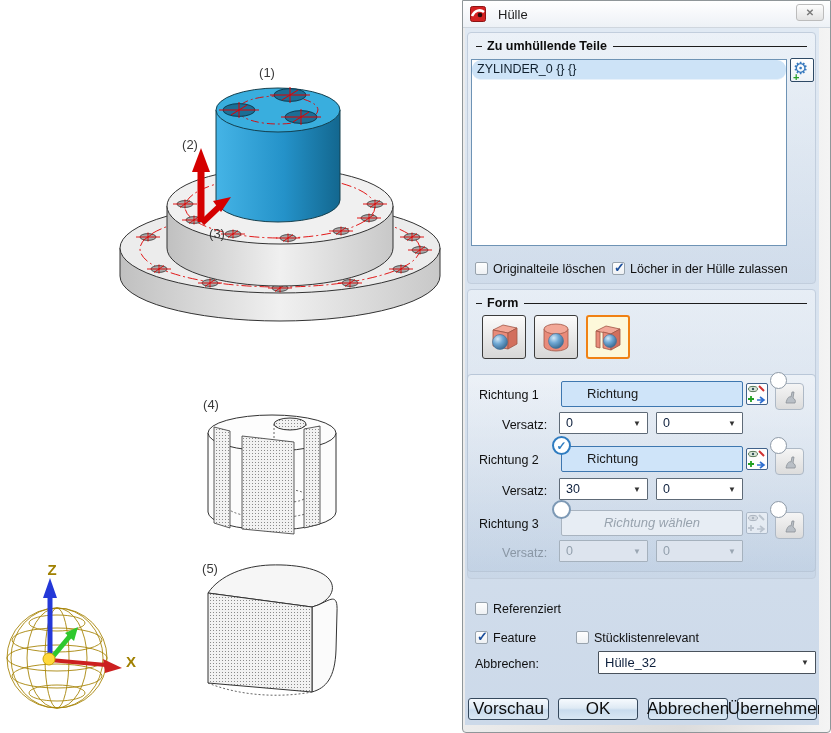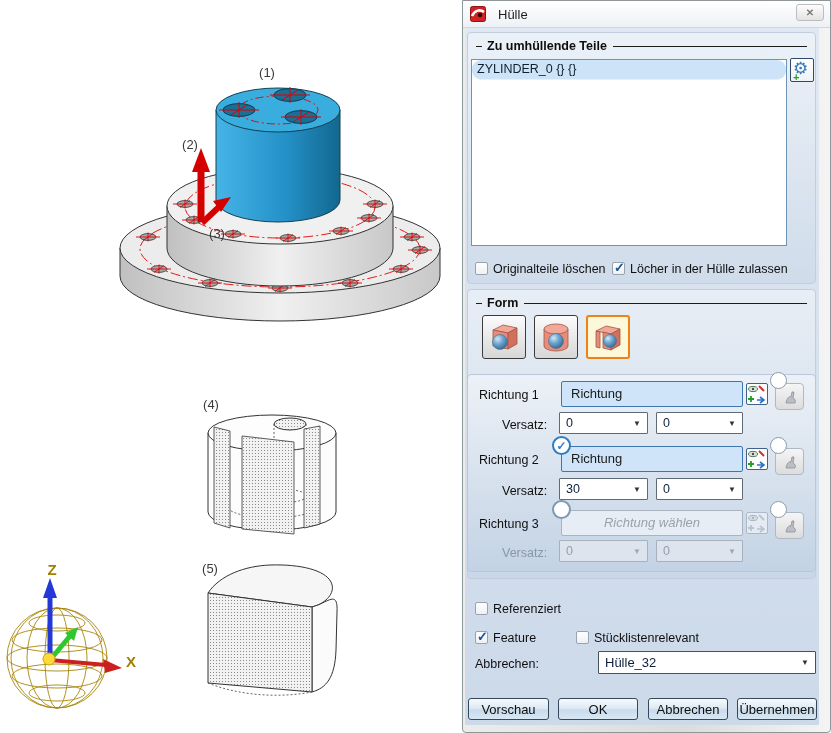--- a/index.html
+++ b/index.html
@@ -51,21 +51,21 @@
   .opt{position:absolute;width:44px;height:44px;box-sizing:border-box;border:1px solid #3b3b3b;border-radius:3px;
        background:linear-gradient(#fbfbfb,#d7d7d7);display:flex;align-items:center;justify-content:center;}
   .opt.sel{border:2px solid #f08114;background:#fdf8da;}
 
   
   .dirpanel{position:absolute;left:2px;top:346px;width:349px;height:198px;border:1px solid #b9c7d8;
             border-radius:4px;background:linear-gradient(rgba(255,255,255,.42),rgba(178,198,221,.30));box-sizing:border-box;}
   .dlabel{position:absolute;color:#101010;white-space:nowrap;}
   .dlabel.dis{color:#8a97a5;}
   .field{position:absolute;left:96px;width:182px;height:26px;box-sizing:border-box;border:1px solid #3e77b0;
-         background:#cfe4f9;border-radius:2px;line-height:24px;padding-left:9px;color:#1a1a1a;font-size:13px;}
+         background:#cfe4f9;border-radius:2px;line-height:24px;padding-left:25px;color:#1a1a1a;font-size:13px;}
   .field.dis{background:#e7edf4;border-color:#a9b4c0;color:#98a3ae;font-style:italic;text-align:center;padding-left:0;}
   .addbtn{position:absolute;left:281px;width:22px;height:22px;box-sizing:border-box;border:1px solid #40618a;
           background:#fdfdfd;border-radius:2px;}
   .addbtn.dis{opacity:.5;border-color:#8a98a8;}
   .handbtn{position:absolute;left:310px;width:29px;height:27px;box-sizing:border-box;border:1px solid #aeb9c6;
            border-radius:4px;background:linear-gradient(#f5f5f5,#dcdcdc);display:flex;align-items:center;justify-content:center;}
   .hcircle{position:absolute;left:305px;width:17px;height:17px;border-radius:50%;background:#fff;
            border:1.5px solid #8d99a6;box-sizing:border-box;}
   .badge{position:absolute;left:87px;width:19px;height:19px;border-radius:50%;background:#fff;box-sizing:border-box;
          display:flex;align-items:center;justify-content:center;}
@@ -77,21 +77,21 @@
          display:flex;align-items:center;justify-content:space-between;padding:0 6px;border-radius:1px;}
   .combo .val{font-size:12.5px;color:#0d1f3c;}
   .combo .arr{font-size:8px;color:#333;}
   .combo.dis{background:#dde4ee;border-color:#a5b1bd;}
   .combo.dis .val{color:#93a0ad;}
   .combo.dis .arr{color:#9aa6b2;}
 
   
   .abtn{position:absolute;top:670px;height:22px;box-sizing:border-box;border:1px solid #35485c;border-radius:3px;
         background:linear-gradient(#f6fafe,#dfeaf4 45%,#c8dbed 55%,#d9e7f3);display:flex;align-items:center;
-        justify-content:center;font-size:13px;color:#0d0d0d;}
+        justify-content:center;font-size:17px;color:#0d0d0d;}
 </style>
 </head>
 <body>
 
 <svg class="viewport" viewBox="0 0 462 733" xmlns="http://www.w3.org/2000/svg">
   <defs>
     <g id="bolt">
       <ellipse rx="8" ry="3.4" fill="#a9a9a9" stroke="#333" stroke-width="0.8"></ellipse>
       <path d="M-12,0 h24 M0,-4.5 v9 M-5,3.5 L5,-3.5" stroke="#e00000" stroke-width="0.9" fill="none"></path>
     </g>

